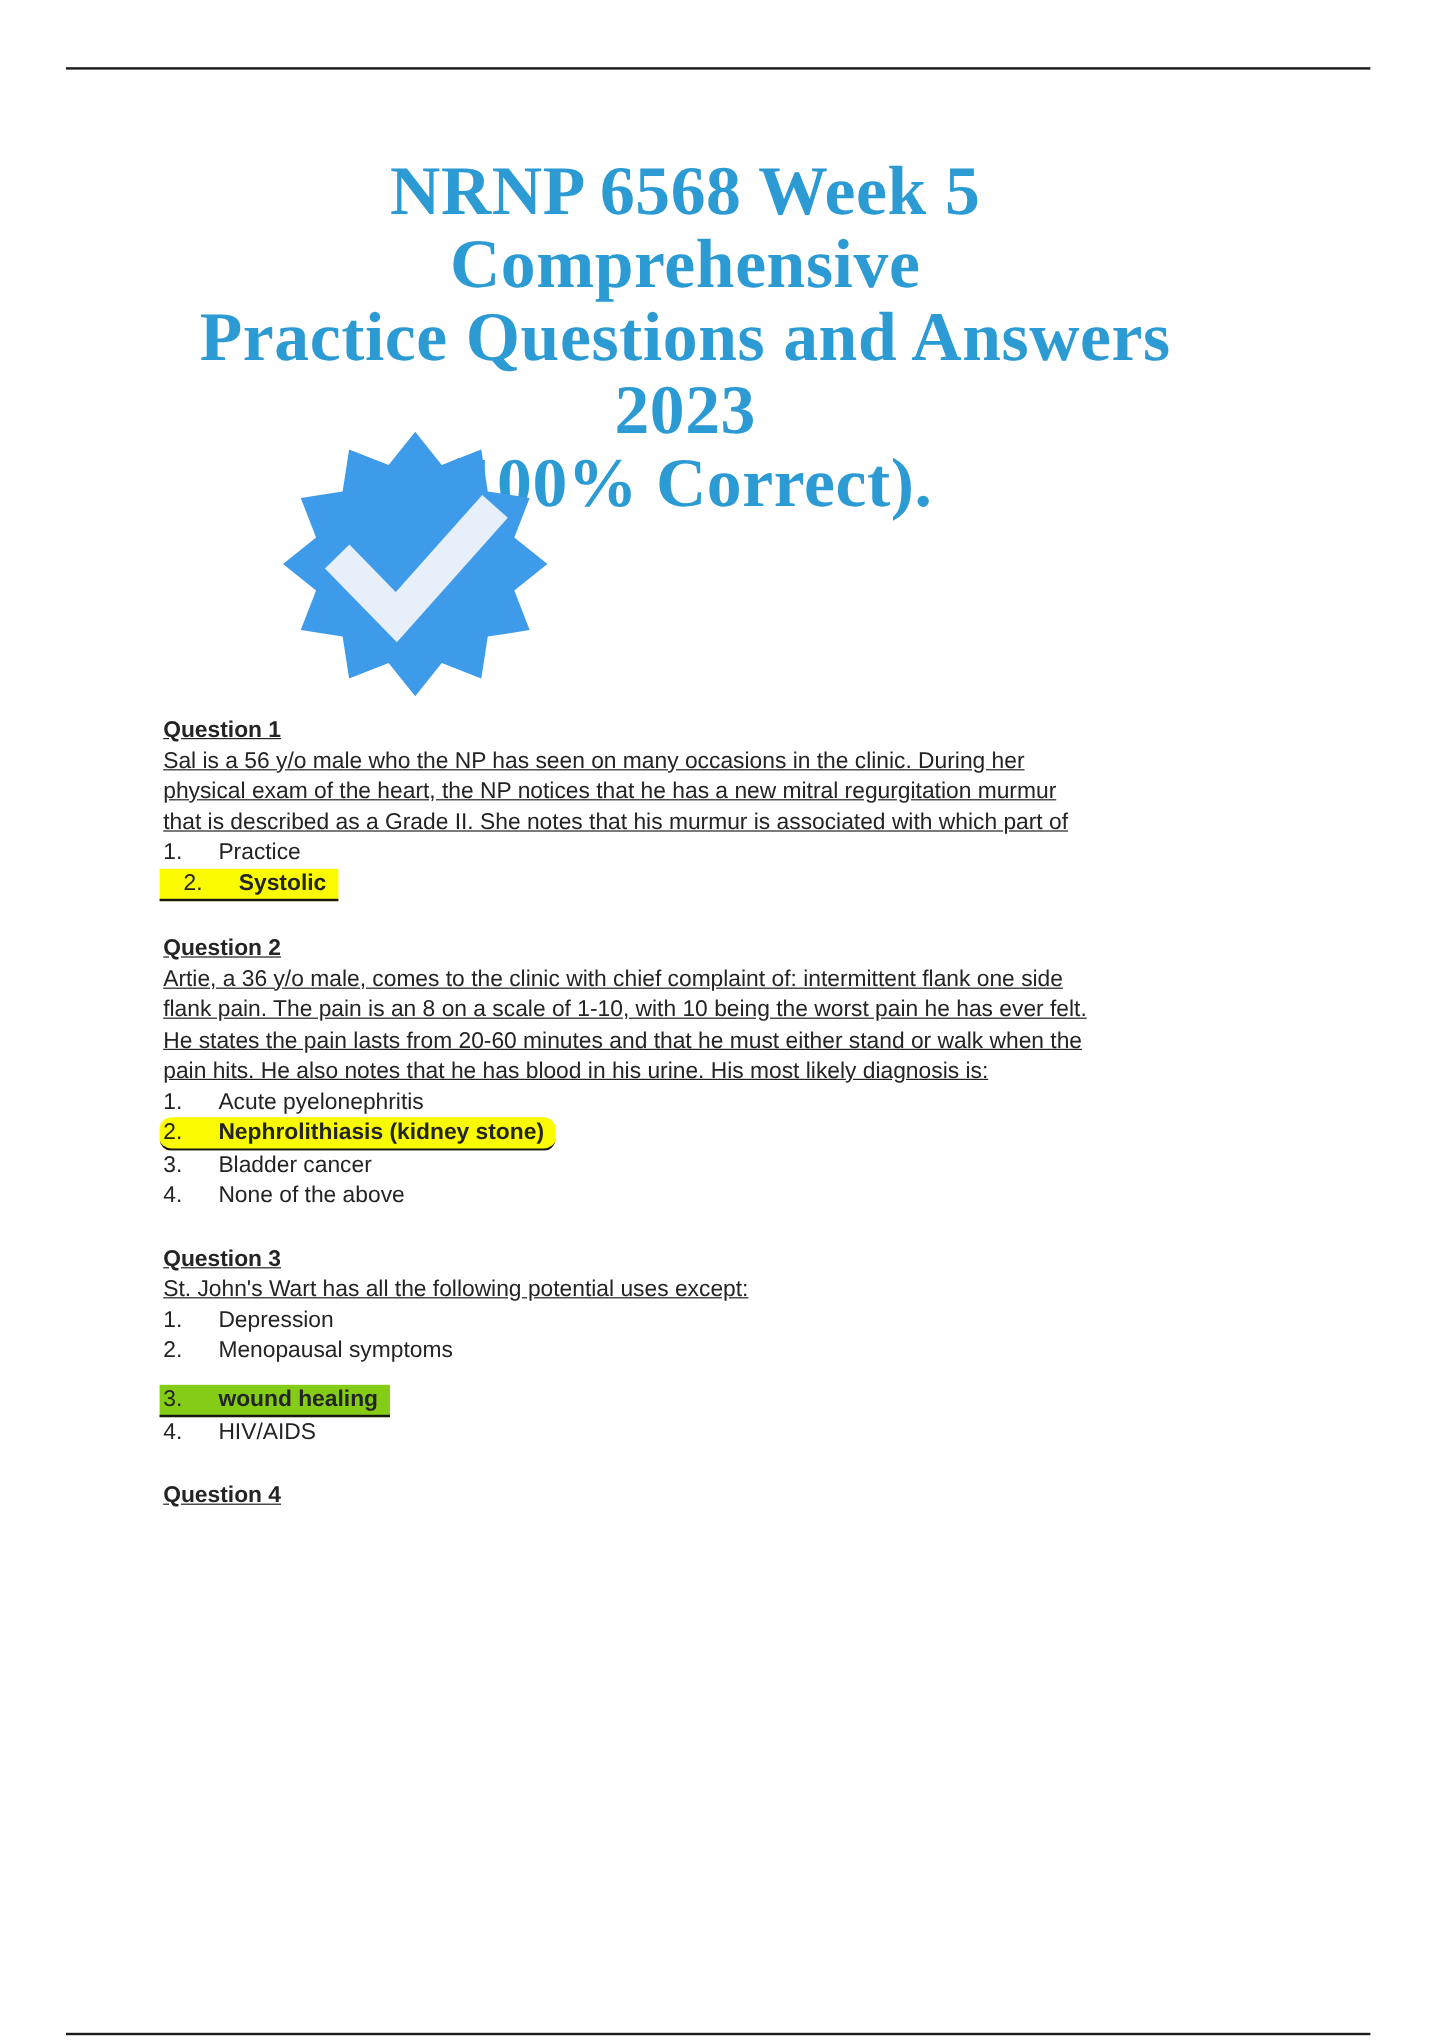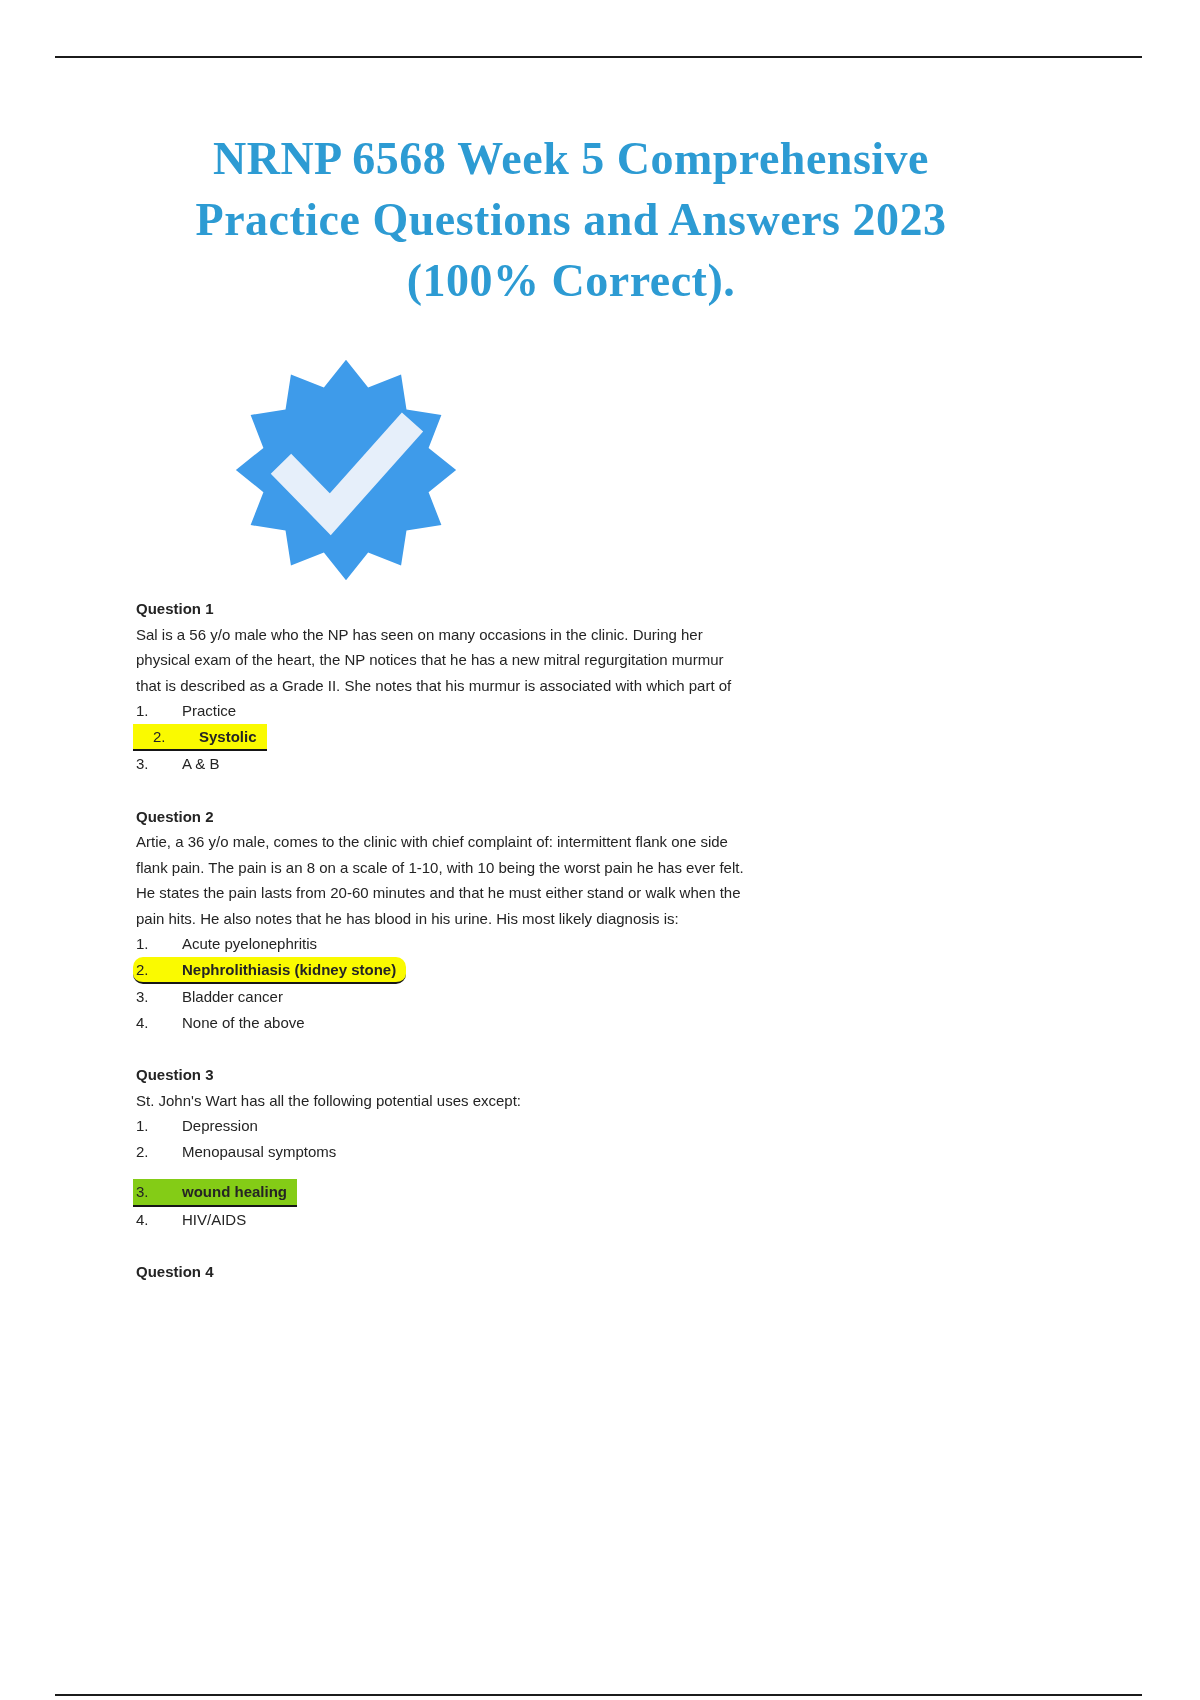--- a/index.html
+++ b/index.html
@@ -22,40 +22,41 @@
   .rule-top { top: 56px; }
   .rule-bottom { top: 1694px; }
   .title {
     position: absolute;
     left: 134px;
     width: 874px;
     top: 128px;
     text-align: center;
     font-family: "Liberation Serif", serif;
     font-weight: 700;
-    font-size: 46px;
+    font-size: 58px;
     line-height: 61px;
     color: #2D9BD3;
     letter-spacing: 0.5px;
   }
   .badge {
     position: absolute;
     left: 228px;
     top: 352px;
     width: 236px;
     height: 236px;
   }
   .content {
     position: absolute;
     left: 136px;
     top: 596px;
     width: 874px;
-    font-size: 15px;
+    font-size: 19px;
     line-height: 25.5px;
     color: #242424;
+    text-decoration: underline;
   }
   .question { margin: 0 0 27px 0; }
   .q-heading { font-weight: 700; }
   .q-line { white-space: nowrap; }
   .option-row { white-space: nowrap; }
   .opt-num { display: inline-block; width: 46px; }
   .opt-inner { display: inline-block; padding-right: 10px; }
   .opt-inner.hl {
     background: #FAFA00;
     border-bottom: 2.5px solid #161616;
@@ -85,21 +86,20 @@
   <div class="question">
     <div class="q-heading">Question 1</div>
     <div class="q-body">
           <div class="q-line">Sal is a 56 y/o male who the NP has seen on many occasions in the clinic. During her</div>
           <div class="q-line">physical exam of the heart, the NP notices that he has a new mitral regurgitation murmur</div>
           <div class="q-line">that is described as a Grade II. She notes that his murmur is associated with which part of</div>
         </div>
     <div class="q-options">
           <div class="option-row"><span class="opt-inner"><span class="opt-num">1.</span><span class="opt-label">Practice</span></span></div>
           <div class="option-row"><span class="opt-inner hl" style="background: rgb(250, 250, 0); padding-left: 20px;"><span class="opt-num">2.</span><span class="opt-label opt-label-hl">Systolic</span></span></div>
-          <div class="option-row"><span class="opt-inner"><span class="opt-num">3.</span><span class="opt-label">A &amp; B</span></span></div>
         </div>
   </div>
 
   <div class="question">
     <div class="q-heading">Question 2</div>
     <div class="q-body">
           <div class="q-line">Artie, a 36 y/o male, comes to the clinic with chief complaint of: intermittent flank one side</div>
           <div class="q-line">flank pain. The pain is an 8 on a scale of 1-10, with 10 being the worst pain he has ever felt.</div>
           <div class="q-line">He states the pain lasts from 20-60 minutes and that he must either stand or walk when the</div>
           <div class="q-line">pain hits. He also notes that he has blood in his urine. His most likely diagnosis is:</div>

